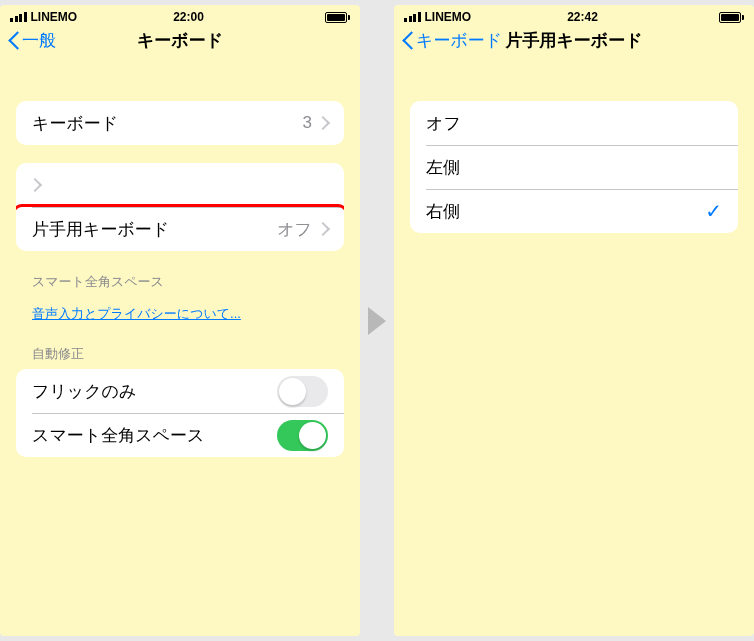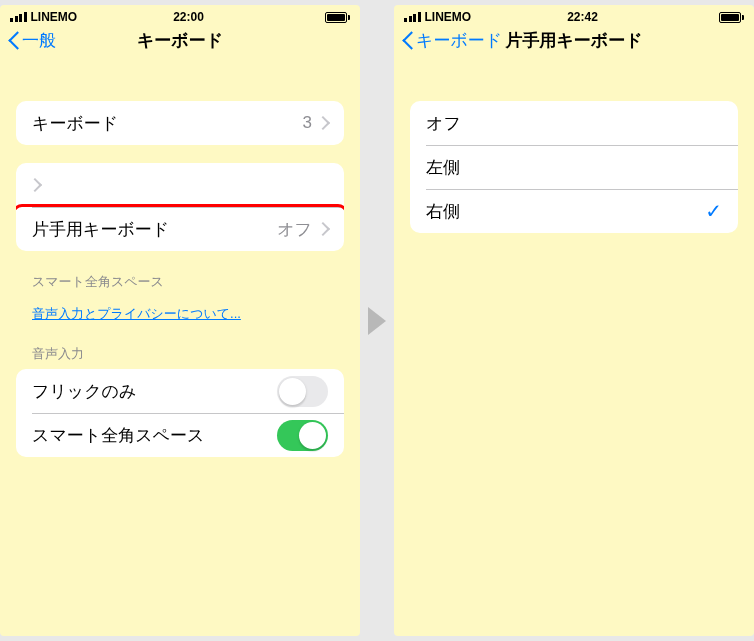--- a/index.html
+++ b/index.html
@@ -298,21 +298,21 @@
         <span class="row-label">片手用キーボード</span>
         <span class="row-value">オフ</span>
         <span class="chevron-right"></span>
       </div>
       <div class="highlight" style="top:41px; left:-4px; right:-4px; height:50px;"></div>
     </div>
 
     <div class="section-header">スマート全角スペース</div>
     <div class="footer-link">音声入力とプライバシーについて...</div>
 
-    <div class="section-header">音声入力</div>
+    <div class="section-header">自動修正</div>
     <div class="group" style="margin-top:0">
       <div class="row">
         <span class="row-label">フリックのみ</span>
         <div class="toggle off">
             <div class="toggle-knob"></div>
           </div>
       </div>
       <div class="row">
         <span class="row-label">スマート全角スペース</span>
         <div class="toggle on">

